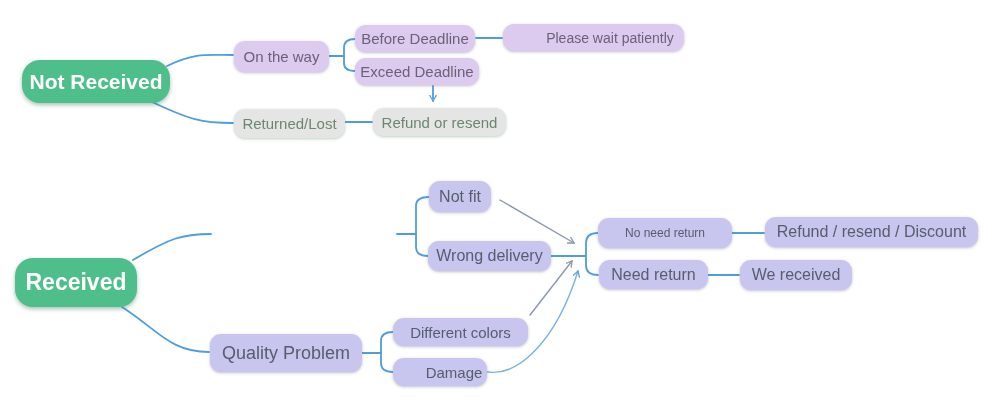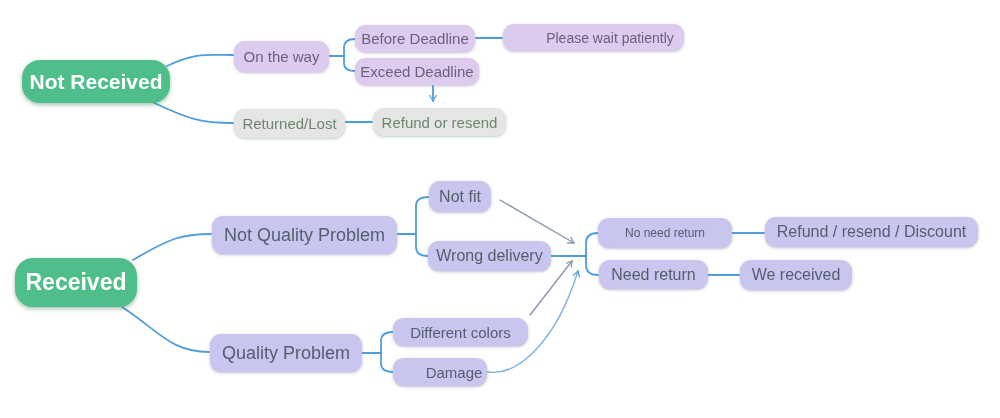--- a/index.html
+++ b/index.html
@@ -86,21 +86,20 @@
   <div class="node lav" style="left:355px;top:58px;width:124px;height:27px;font-size:15px;">Exceed Deadline</div>
 
   <div class="node lav" style="left:503px;top:24px;width:148px;height:27px;font-size:14px;padding-left:33px;">Please wait patiently</div>
 
   <div class="node lgreen" style="left:234px;top:109px;width:111px;height:29px;font-size:15px;">Returned/Lost</div>
 
   <div class="node lgreen" style="left:373px;top:108px;width:133px;height:28px;font-size:15px;">Refund or resend</div>
 
   <div class="node root" style="left:15px;top:258px;width:122px;height:49px;font-size:23px;">Received</div>
 
-  <div class="node peri" style="left:212px;top:216px;width:185px;height:38px;font-size:18px;">Not Quality Problem</div>
 
   <div class="node peri" style="left:429px;top:181px;width:62px;height:31px;font-size:16px;">Not fit</div>
 
   <div class="node peri" style="left:428px;top:241px;width:123px;height:30px;font-size:16px;">Wrong delivery</div>
 
   <div class="node peri" style="left:210px;top:334px;width:152px;height:38px;font-size:18px;">Quality Problem</div>
 
   <div class="node peri" style="left:393px;top:318px;width:135px;height:28px;font-size:15px;">Different colors</div>
 
   <div class="node peri" style="left:393px;top:358px;width:66px;height:28px;font-size:15px;padding-left:28px;">Damage</div>

